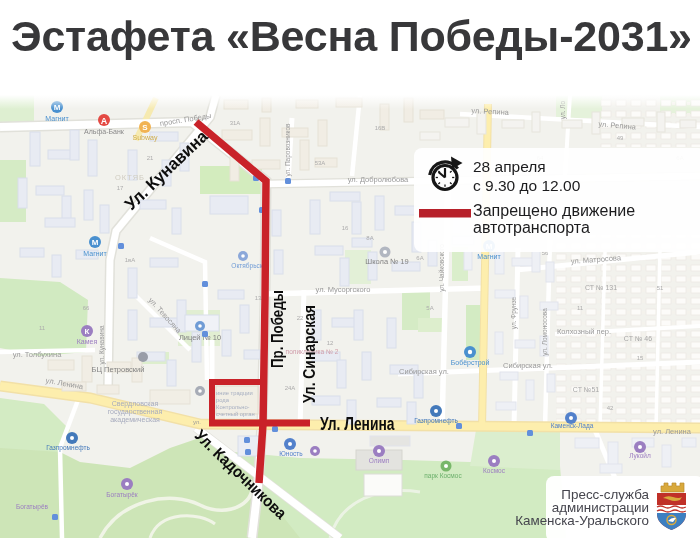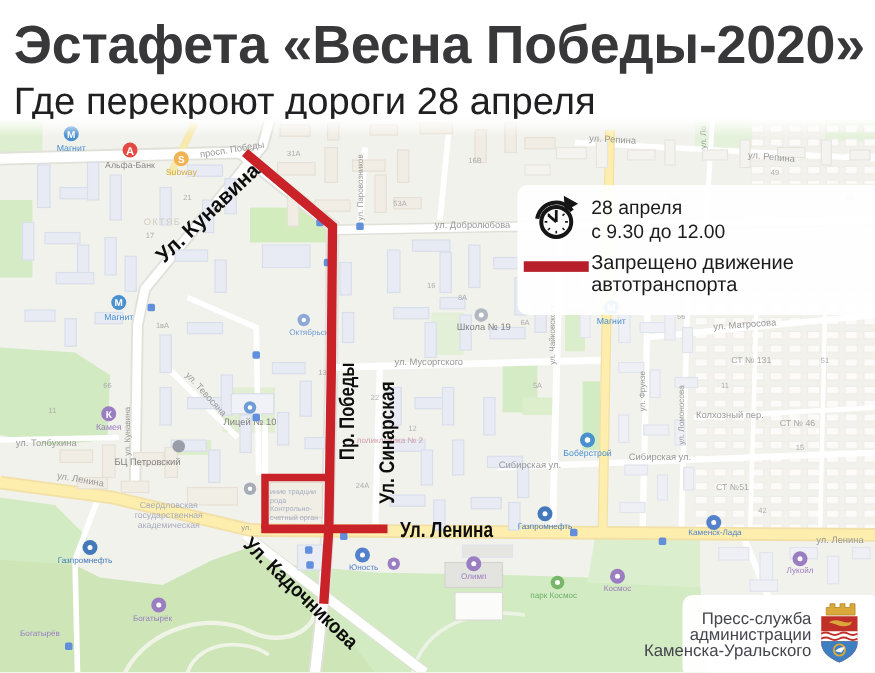--- a/index.html
+++ b/index.html
@@ -8,22 +8,21 @@
   #page{position:relative;width:700px;height:538px;}
   #title{position:absolute;left:11px;top:12px;font-size:43px;font-weight:bold;
          color:#38383a;white-space:nowrap;transform-origin:left top;letter-spacing:-0.2px;}
   #subtitle{position:absolute;left:11px;top:64px;font-size:30.5px;font-weight:normal;
          color:#202022;white-space:nowrap;letter-spacing:0px;}
   #map{position:absolute;left:0;top:95px;}
 </style>
 </head>
 <body>
 <div id="page">
-  <div id="title">Эстафета «Весна Победы-2020»</div>
-  <div id="subtitle">Где перекроют дороги 28 апреля</div>
+  <div id="title">Эстафета «Весна Победы-2031»</div>
   <svg id="map" width="700" height="443" viewBox="0 95 700 443">
 
     <rect x="0" y="95" width="700" height="443" fill="#f1f0eb"></rect>
     <g id="greens">
 
       <rect x="0" y="95" width="34" height="32" fill="#d9edcb"></rect>
       <rect x="0" y="160" width="26" height="62" fill="#cfe9bd"></rect>
       <rect x="178" y="310" width="42" height="36" fill="#ddeccc"></rect>
       <rect x="139" y="352" width="30" height="12" fill="#d8ecc6"></rect>
 

